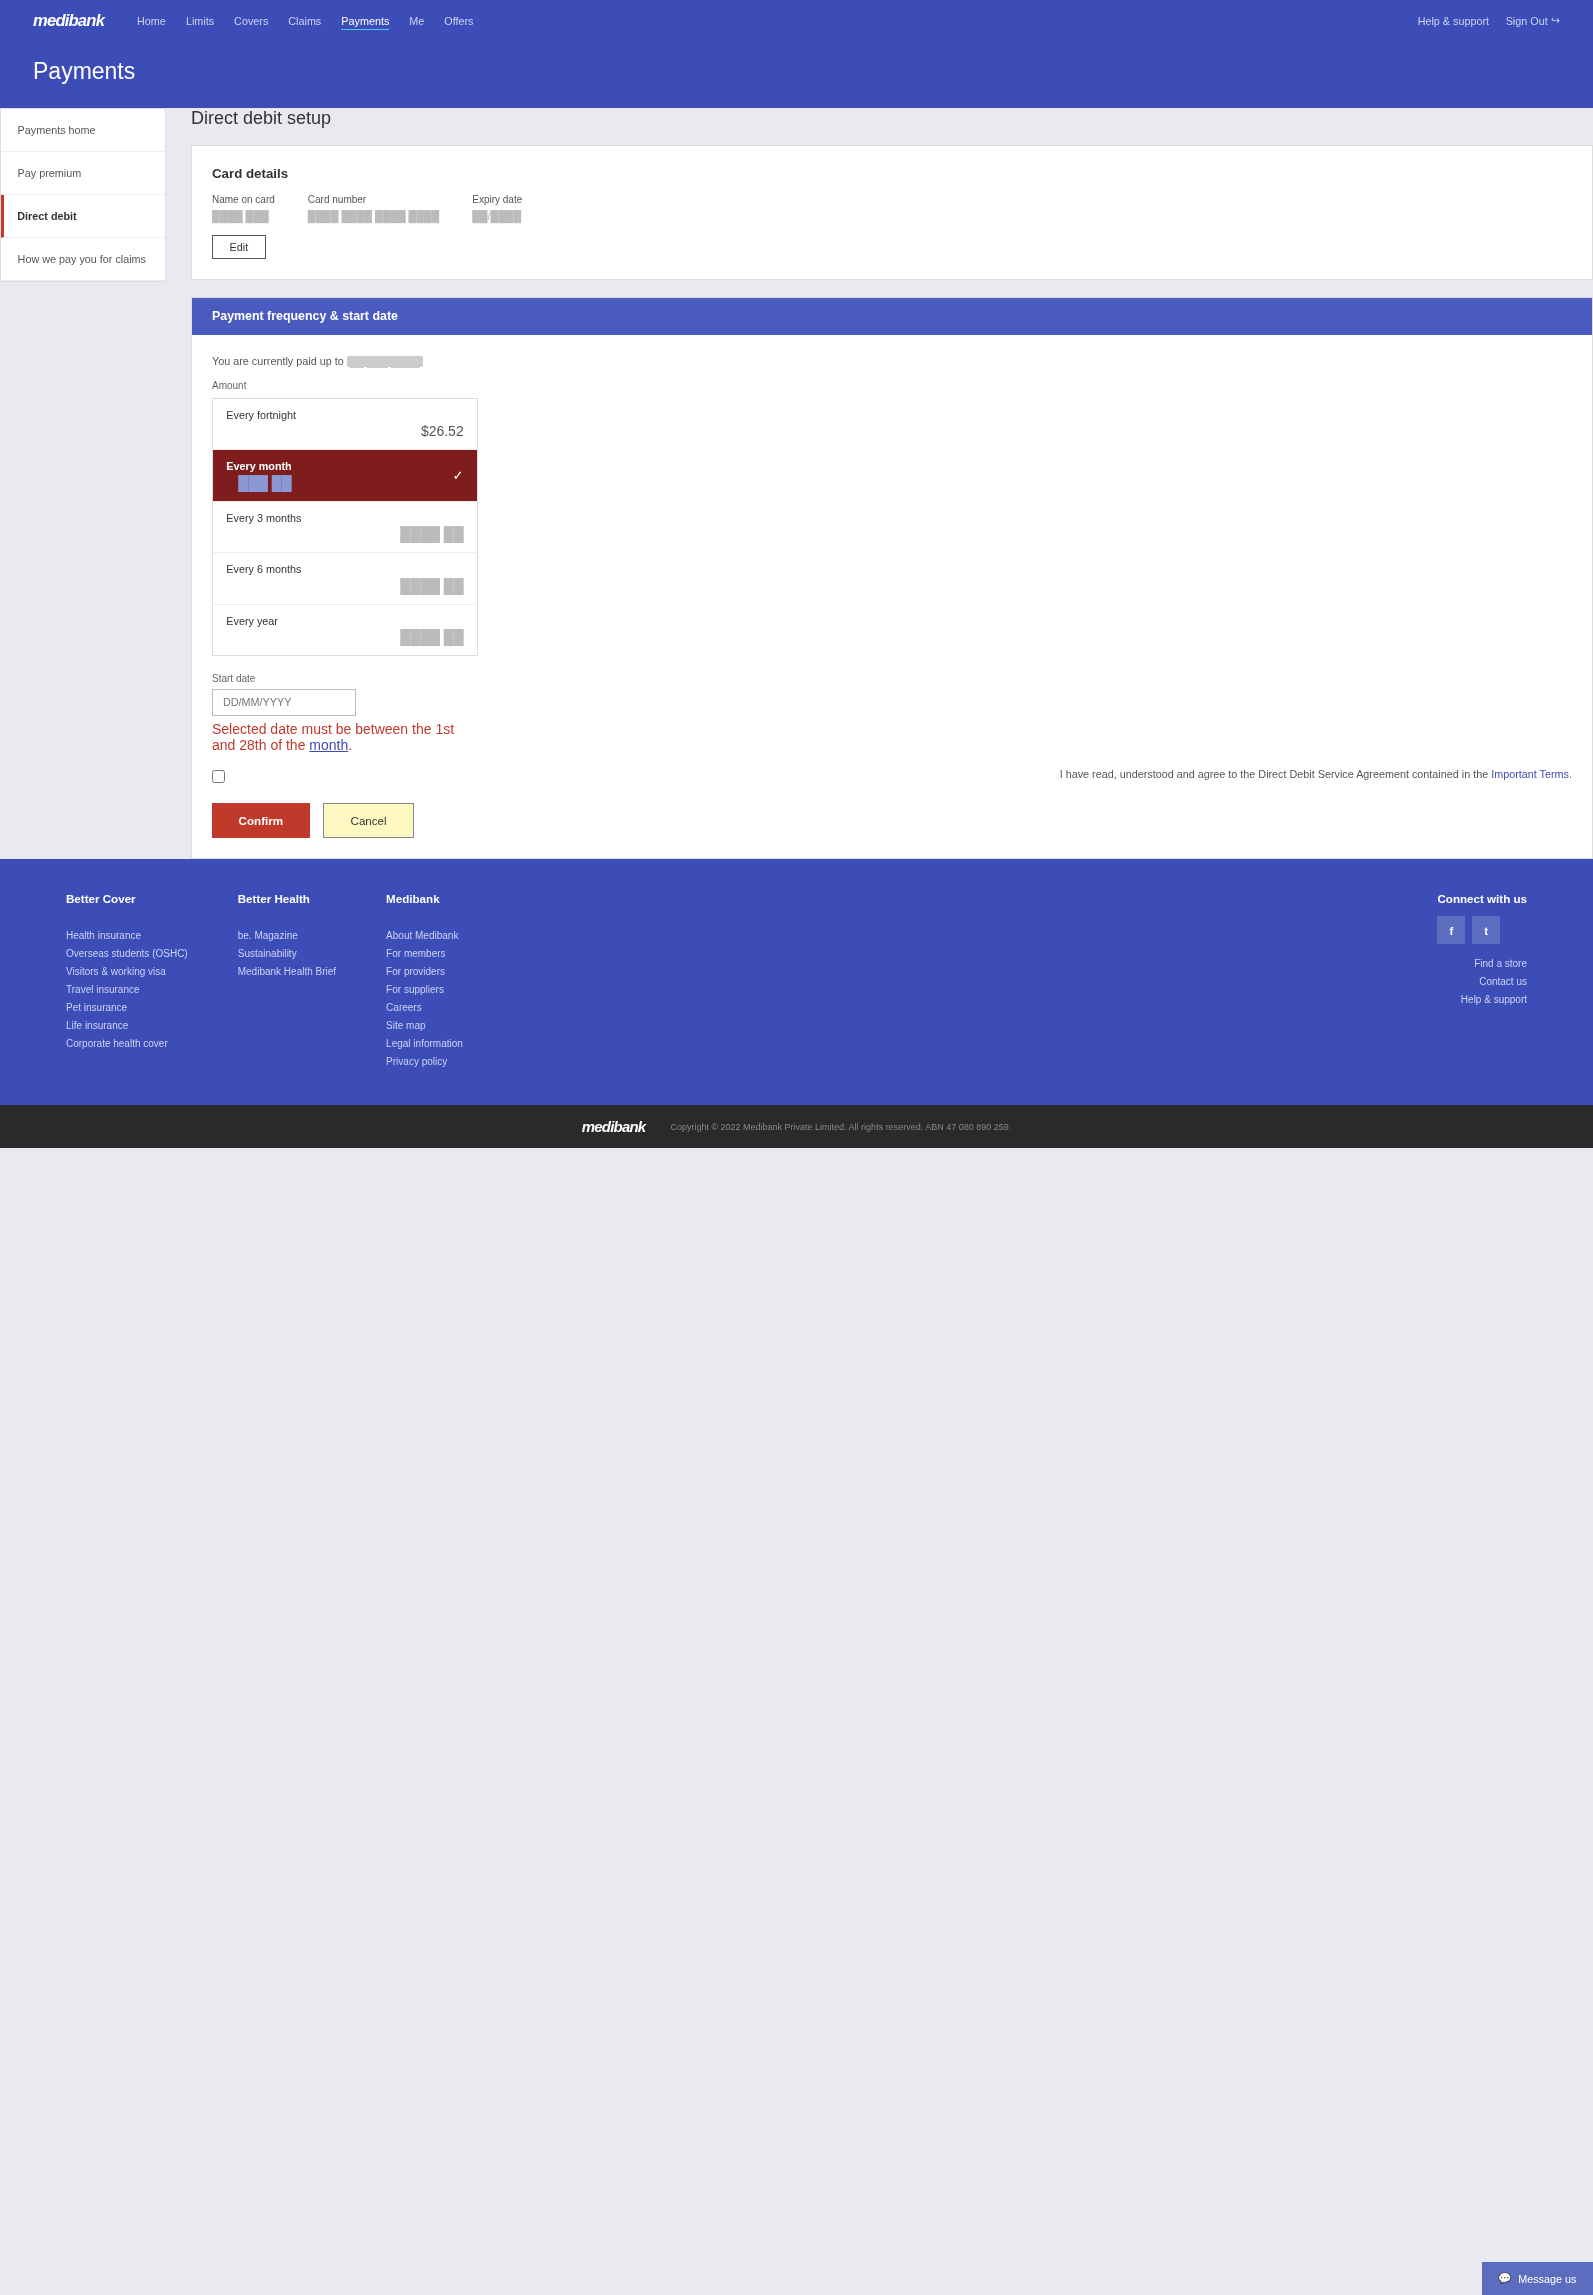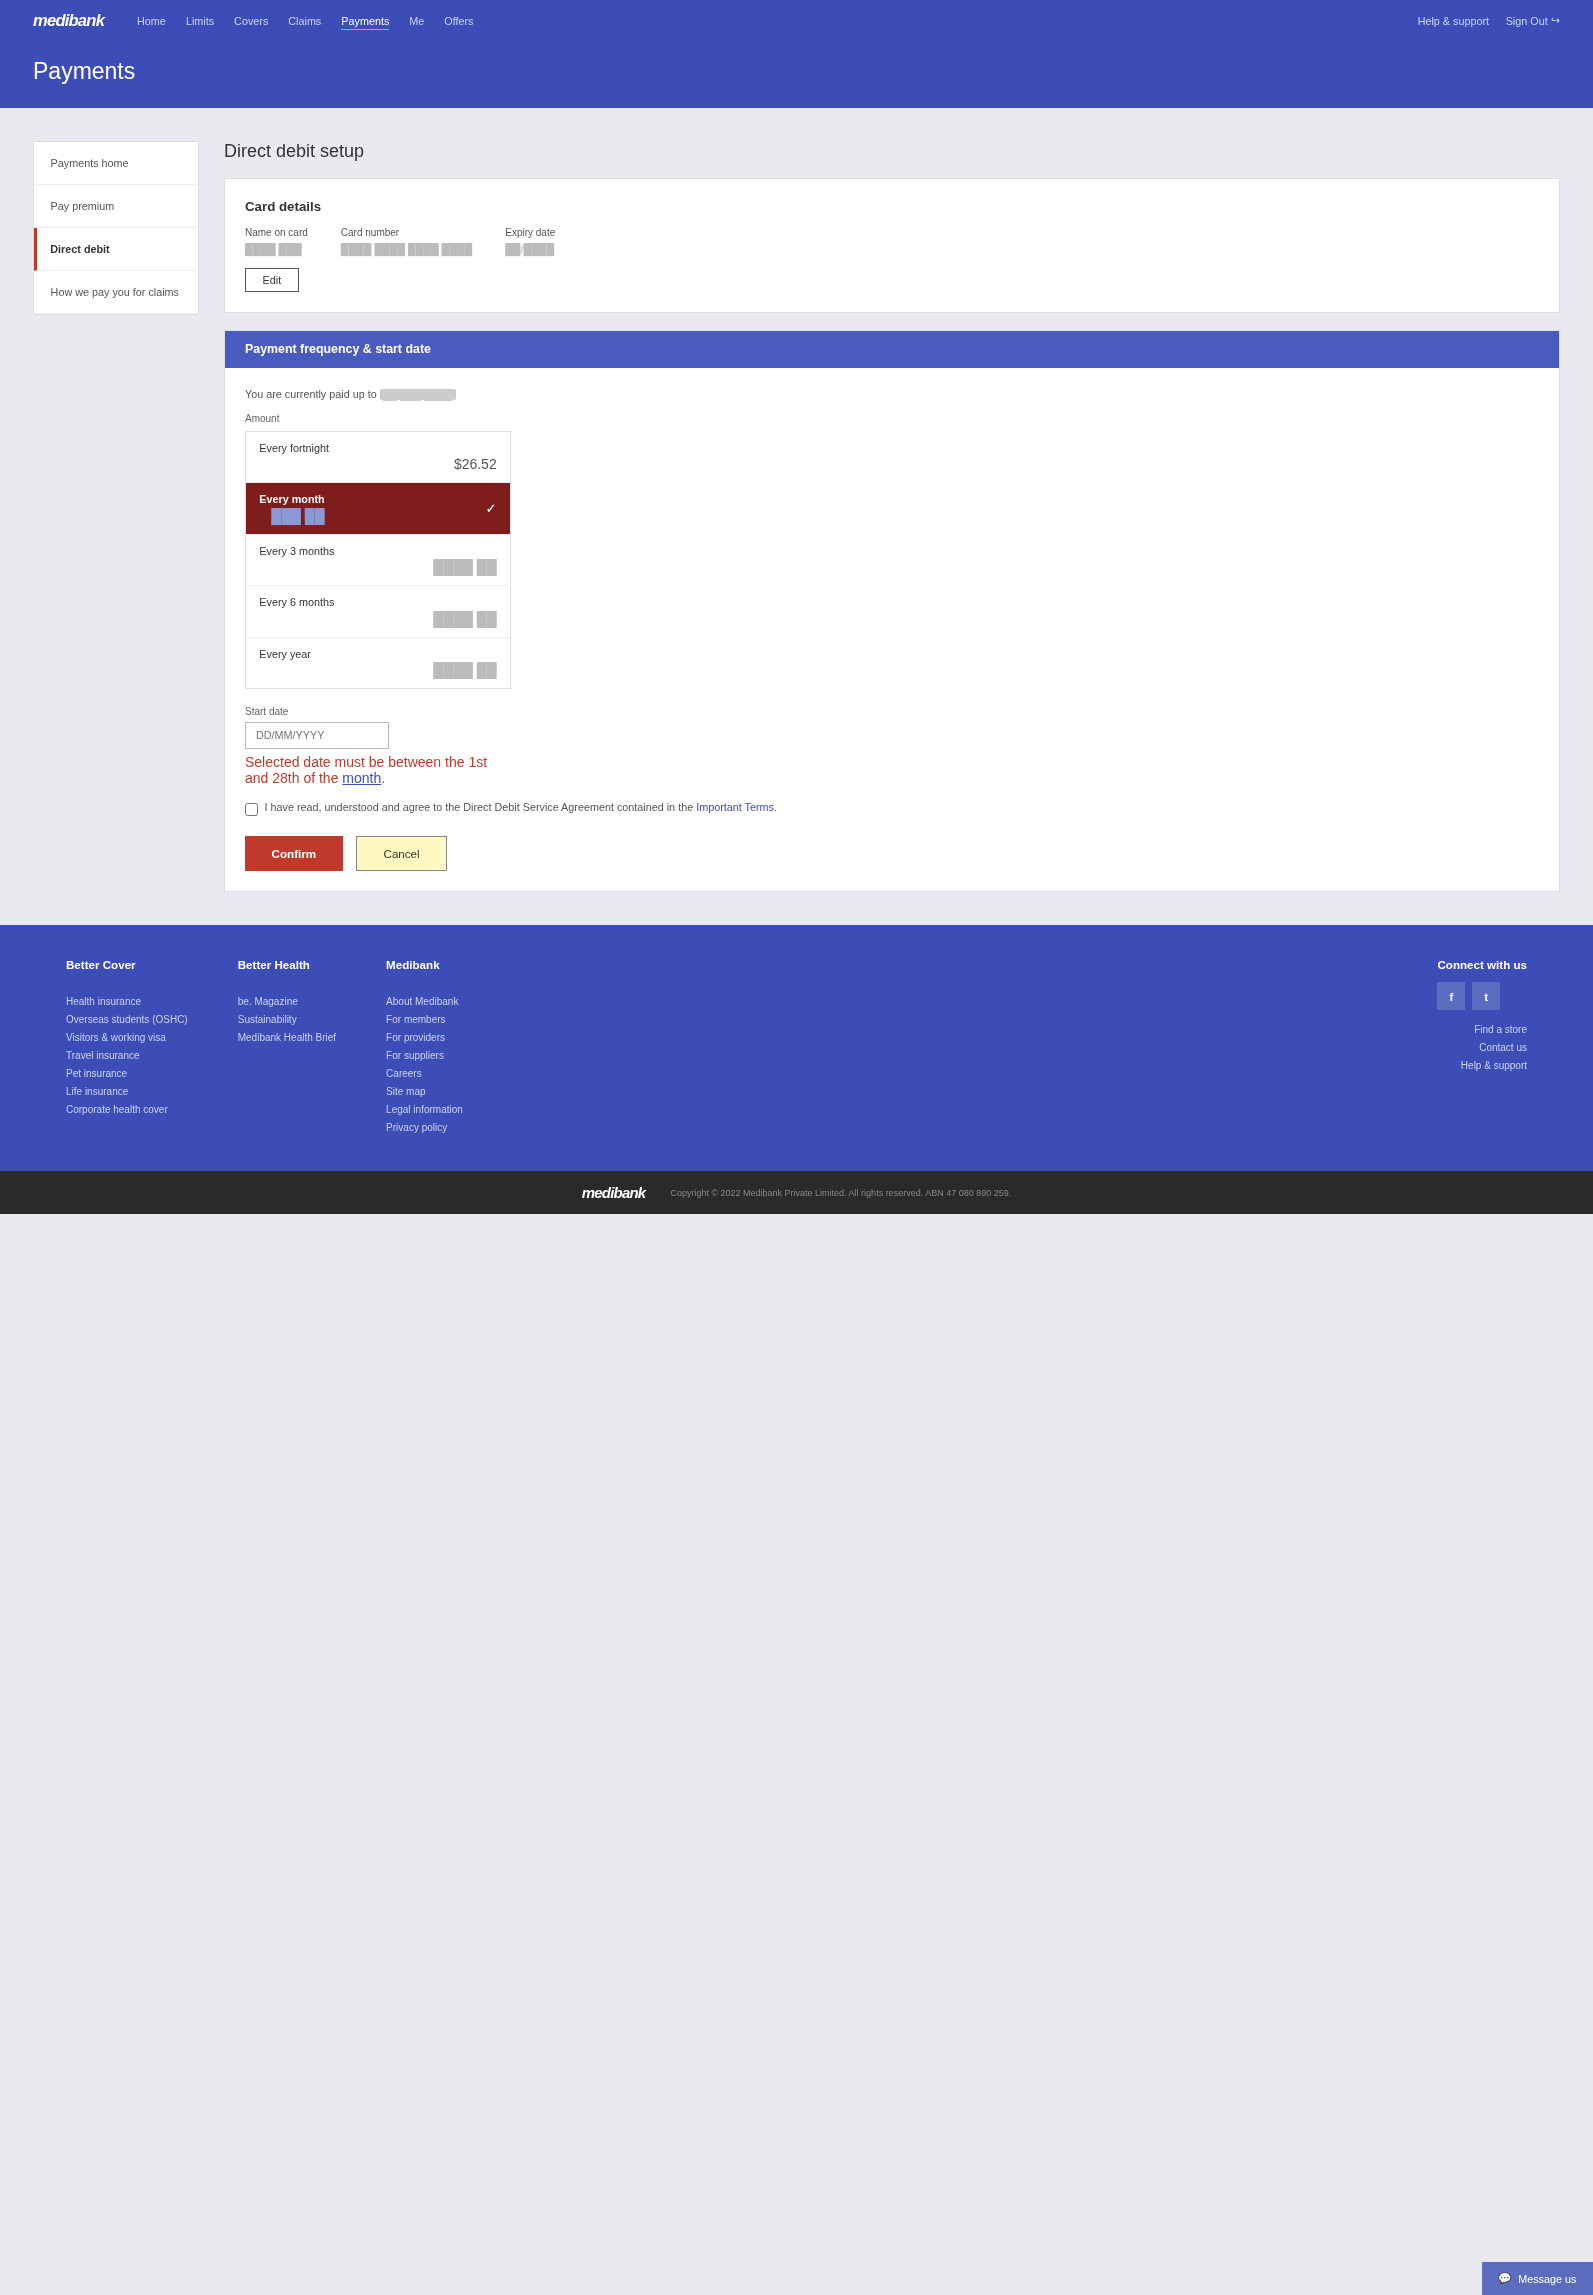--- a/index.html
+++ b/index.html
@@ -60,21 +60,20 @@
     }
     .page-header h1 {
       color: #fff;
       font-size: 23px;
       font-weight: 400;
     }
 
     
     .main-content {
       background: #e8eaf0;
-      padding: 33px;
       min-height: 498px;
       display: flex;
       gap: 25px;
       align-items: flex-start;
     }
 
     
     .sidebar {
       background: #fff;
       width: 166px;
@@ -248,20 +247,21 @@
     }
 
     
     .agreement-section {
       margin-top: 15px;
       font-size: 10.8px;
       color: #555;
       display: flex;
       align-items: flex-start;
       gap: 6.6px;
+      justify-content: space-between;
     }
     .agreement-section input[type=checkbox] {
       margin-top: 1.7px;
       flex-shrink: 0;
     }
     .agreement-section a {
       color: #3d4db7;
       text-decoration: none;
     }
 

